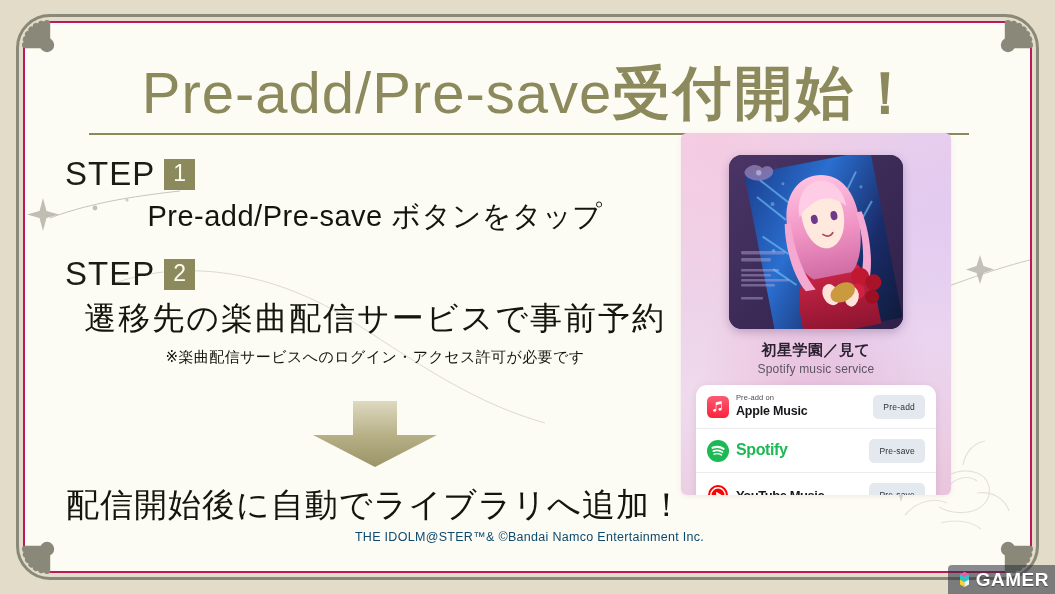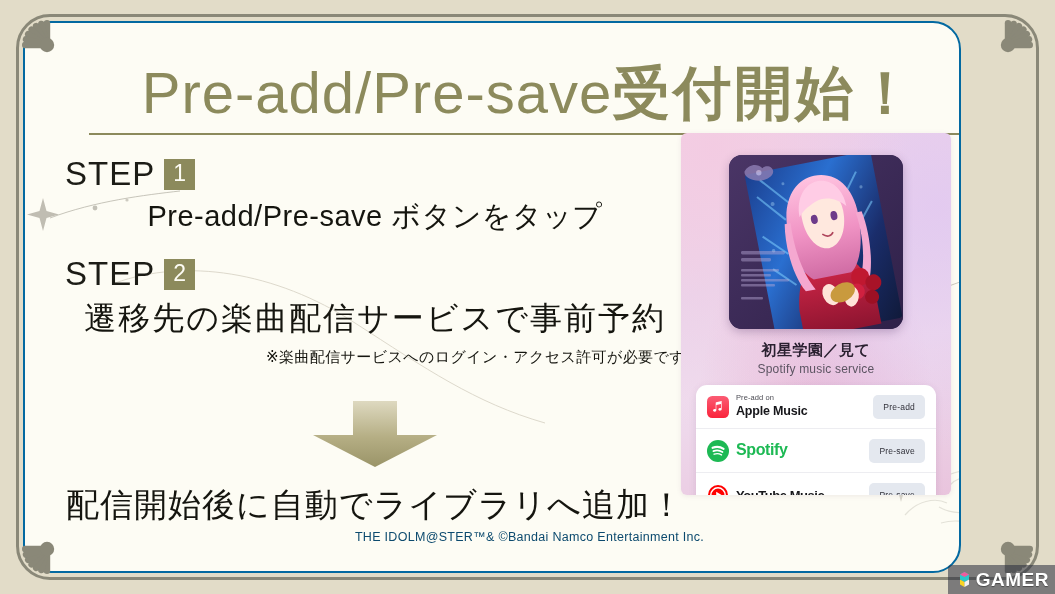--- a/index.html
+++ b/index.html
@@ -24,22 +24,22 @@
     position: absolute;
     left: 16px; top: 14px;
     width: 1023px; height: 566px;
     border: 3px solid #8a8878;
     border-radius: 34px;
     background: transparent;
   }
   .frame-inner {
     position: absolute;
     left: 23px; top: 21px;
-    width: 938px; height: 552px;
-    border: 2px solid #0369a1;
+    width: 1009px; height: 552px;
+    border: 2px solid #be185d;
     border-radius: 28px;
     background: #fdfcf4;
     overflow: hidden;
   }
 
   
   .ornament {
     position: absolute;
     width: 62px; height: 62px;
     pointer-events: none;
@@ -125,21 +125,20 @@
   .step-desc.big {
     font-size: 32px;
     font-weight: 500;
     letter-spacing: 2px;
   }
   .step-note {
     font-size: 15px;
     color: #15150f;
     letter-spacing: 0.4px;
     margin-top: 7px;
-    text-align: right;
   }
 
   
   .arrow-wrap {
     position: absolute;
     left: 0; top: 248px;
     width: 620px;
     display: flex;
     justify-content: center;
   }

